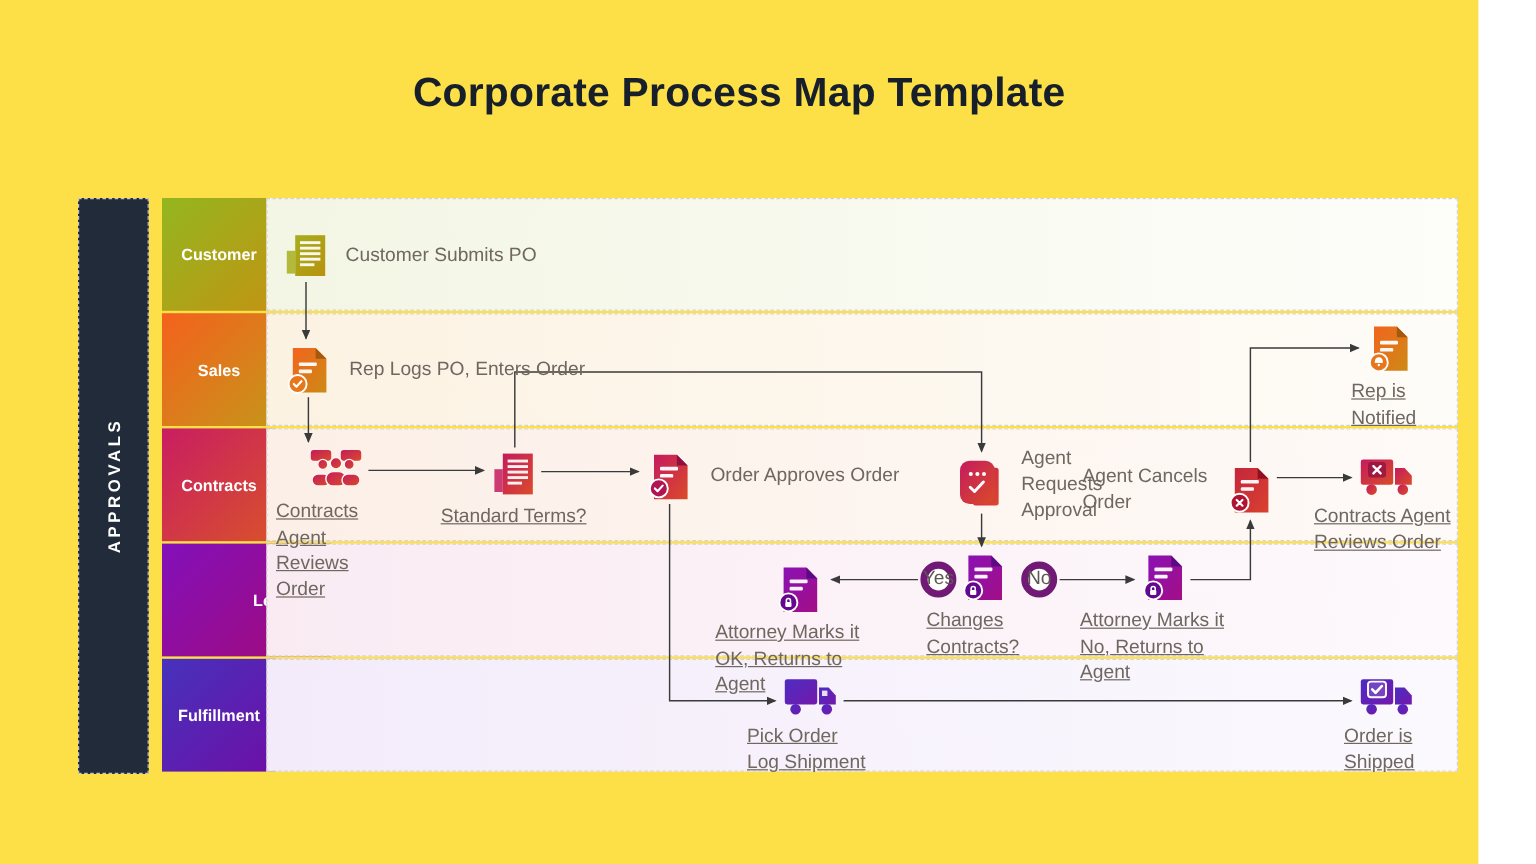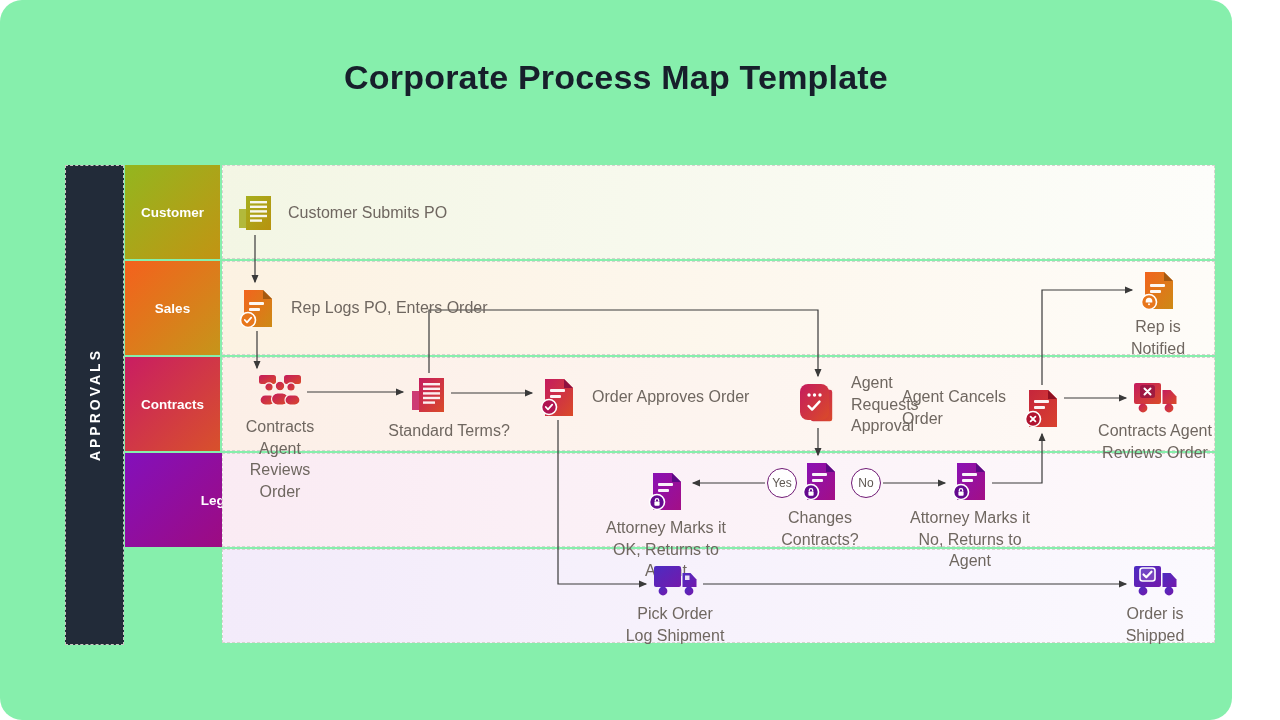--- a/index.html
+++ b/index.html
@@ -1,41 +1,41 @@
 <!DOCTYPE html>
 <html><head>
 <meta charset="utf-8">
 <style>
   html,body{margin:0;padding:0;background:#fff;}
-  .canvas{position:relative;width:1232px;height:720px;background:#86efac;font-family:"Liberation Sans",sans-serif;overflow:hidden;border-radius:22px;}
+  .canvas{position:relative;width:1232px;height:720px;background:#fde047;font-family:"Liberation Sans",sans-serif;overflow:hidden;}
   .title{position:absolute;top:58px;left:0;right:0;text-align:center;font-size:34px;font-weight:800;color:#171f2b;letter-spacing:.2px;}
   .subtitle{position:absolute;top:108px;left:50%;transform:translateX(-50%);width:695px;text-align:center;font-size:12.6px;line-height:1.6;color:#7c746a;}
   .diagram{position:absolute;left:65px;top:165px;width:1150px;height:480px;}
   .approvals-bar{position:absolute;left:0;top:0;width:57px;height:478px;background:#222b39;border:1px dashed #c9c6c2;display:flex;align-items:center;justify-content:center;}
   .approvals-text{color:#fff;font-weight:700;font-size:14px;letter-spacing:3px;writing-mode:vertical-rl;transform:rotate(180deg);}
-  .lane-label{position:absolute;left:60px;width:95px;height:94px;display:flex;align-items:center;justify-content:center;color:#fff;font-weight:700;font-size:13.5px;}
+  .lane-label{position:absolute;left:70px;width:95px;height:94px;display:flex;align-items:center;justify-content:center;color:#fff;font-weight:700;font-size:13.5px;}
   .lane-row{position:absolute;left:157px;width:991px;height:92px;border:1px dashed #d6d3cf;}
   .g0{background:linear-gradient(135deg,#93b61f,#c29413);}
   .g1{background:linear-gradient(135deg,#f4611d,#c6951a);}
   .g2{background:linear-gradient(135deg,#c91d62,#d8512b);}
   .g3{background:linear-gradient(135deg,#8310bb,#a30a74);}
   .g4{background:linear-gradient(135deg,#4632bc,#6e0fa6);}
   .t0{background:linear-gradient(to right,#f3f6e4,#fdfdfa);}
   .t1{background:linear-gradient(to right,#fcf2e2,#fefcf8);}
   .t2{background:linear-gradient(to right,#fcefe7,#fefaf7);}
   .t3{background:linear-gradient(to right,#faebf3,#fdf9fc);}
   .t4{background:linear-gradient(to right,#f3ebfa,#fbf9fe);}
   .connectors{position:absolute;left:0;top:0;width:1150px;height:480px;pointer-events:none;}
   .node{position:absolute;}
   .nlabel{position:absolute;font-size:16px;color:#6f6760;line-height:1.35;}
   .nlabel.right{left:calc(100% + 14px);top:50%;transform:translateY(-50%);white-space:nowrap;text-align:left;}
   .nlabel.rightwrap{left:calc(100% + 12px);top:50%;transform:translateY(-50%);width:95px;text-align:left;}
   .nlabel.leftside{right:calc(100% + 12px);top:50%;transform:translateY(-50%);width:108px;text-align:left;}
-  .nlabel.below{top:calc(100% + 5px);left:50%;transform:translateX(-50%);text-align:center;}
-  .decision{position:absolute;width:30px;height:30px;border-radius:50%;background:#fff;border:1px solid #701a75;display:flex;align-items:center;justify-content:center;font-size:12px;color:#5e5852;box-sizing:border-box;}
+  .nlabel.below{top:calc(100% + 5px);left:50%;transform:translateX(-50%);text-align:left;text-decoration:underline;}
+  .decision{position:absolute;width:30px;height:30px;border-radius:50%;background:#fff;border:6px solid #701a75;display:flex;align-items:center;justify-content:center;font-size:16px;color:#5e5852;box-sizing:border-box;}
   svg{display:block;}
   .defs-holder{position:absolute;width:0;height:0;overflow:hidden;}
 </style>
 </head>
 <body>
 
 <div class="canvas">
 
   <svg class="defs-holder" aria-hidden="true">
     <defs>
@@ -74,20 +74,21 @@
   <div class="diagram">
 
     <div class="approvals-bar">
       <div class="approvals-text">APPROVALS</div>
     </div>
 
     <div class="lane-label g0" style="top:0;">Customer</div>
     <div class="lane-label g1" style="top:96px;">Sales</div>
     <div class="lane-label g2" style="top:192px;">Contracts</div>
     <div class="lane-label g3" style="top:288px;padding-left:46px;">Legal</div>
+    <div class="lane-label g4" style="top:384px;">Fulfillment</div>
 
     <div class="lane-row t0" style="top:0;"></div>
     <div class="lane-row t1" style="top:96px;"></div>
     <div class="lane-row t2" style="top:192px;"></div>
     <div class="lane-row t3" style="top:288px;"></div>
     <div class="lane-row t4" style="top:384px;"></div>
 
     <svg class="connectors" viewBox="0 0 1150 480">
       <g fill="none" stroke="#3a3a3a" stroke-width="1.2">
         <path d="M190 70 V117" marker-end="url(#arr)"></path>
@@ -169,21 +170,21 @@
         <rect x="3" y="16" width="7" height="19" fill="#c41b5f" opacity=".85"></rect>
         <rect x="10" y="3" width="25" height="34" fill="url(#g-magenta)"></rect>
         <g fill="#fff" opacity=".92">
           <rect x="14" y="8" width="17" height="2.4"></rect>
             <rect x="14" y="12.6" width="17" height="2.4"></rect>
           <rect x="14" y="17.2" width="17" height="2.4"></rect>
             <rect x="14" y="21.8" width="17" height="2.4"></rect>
           <rect x="14" y="26.4" width="12" height="2.4"></rect>
         </g>
       </svg>
-      <div class="nlabel below" style="white-space:nowrap;margin-left:21px;">Standard Terms?</div>
+      <div class="nlabel below" style="white-space:nowrap;">Standard Terms?</div>
     </div>
 
     <div class="node" style="left:473px;top:211px;">
       <svg width="40" height="42" viewBox="0 0 40 42">
         <path d="M7 3 h19 l9 9 v28 h-28 z" fill="url(#g-magenta)"></path>
         <path d="M26 3 l9 9 h-9 z" fill="#8f1040"></path>
         <g fill="#fff" opacity=".95">
             <rect x="12" y="13" width="15" height="3" rx="1"></rect>
             <rect x="12" y="19" width="11" height="3" rx="1"></rect>
           </g>

